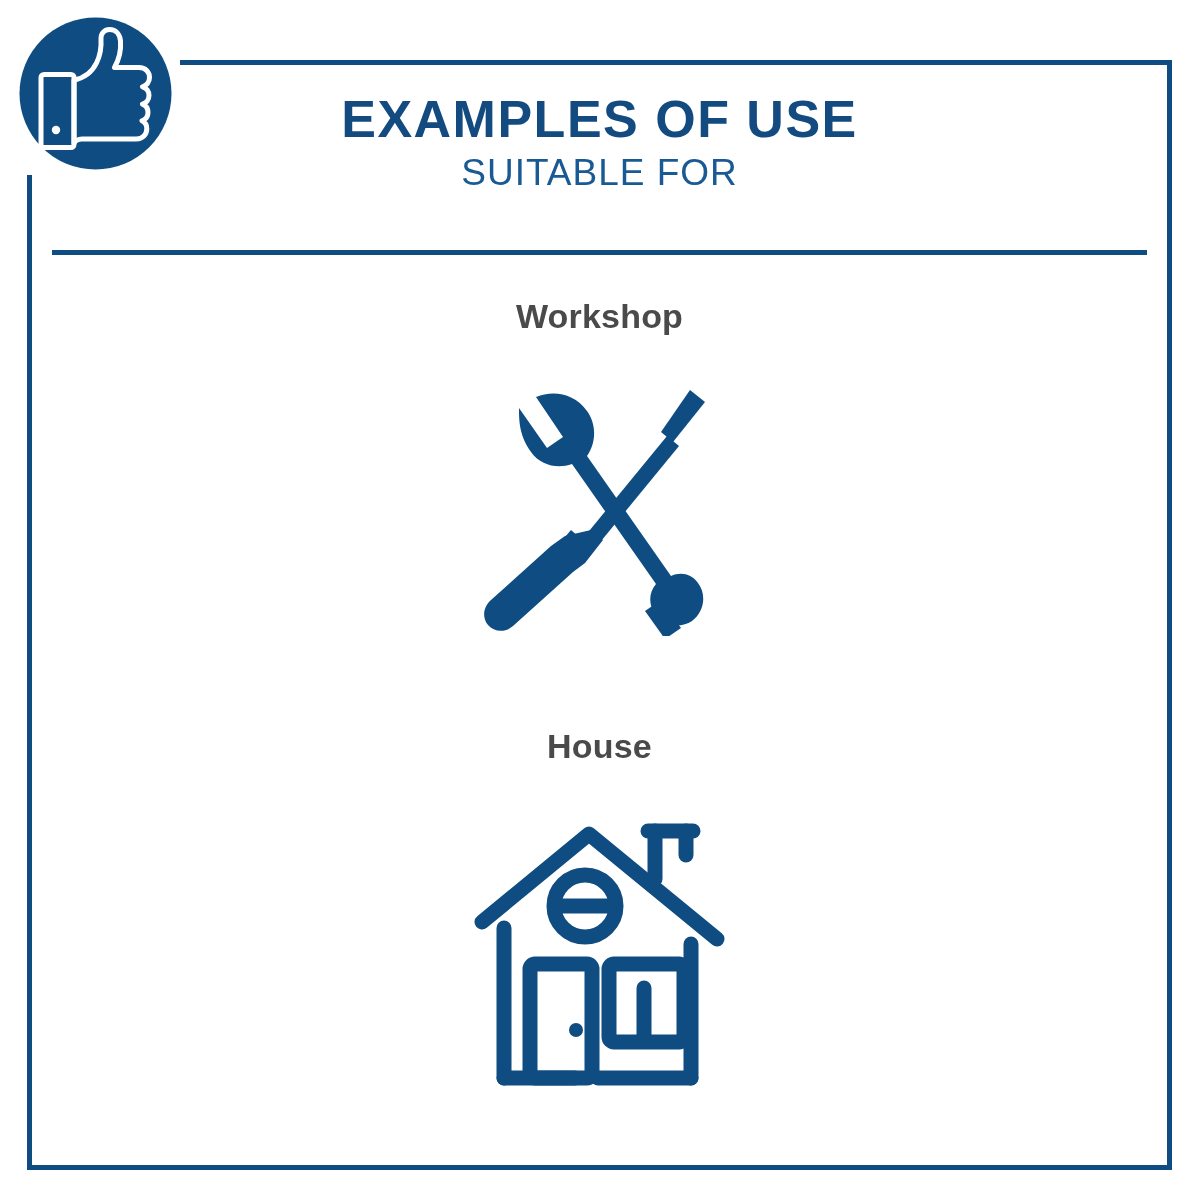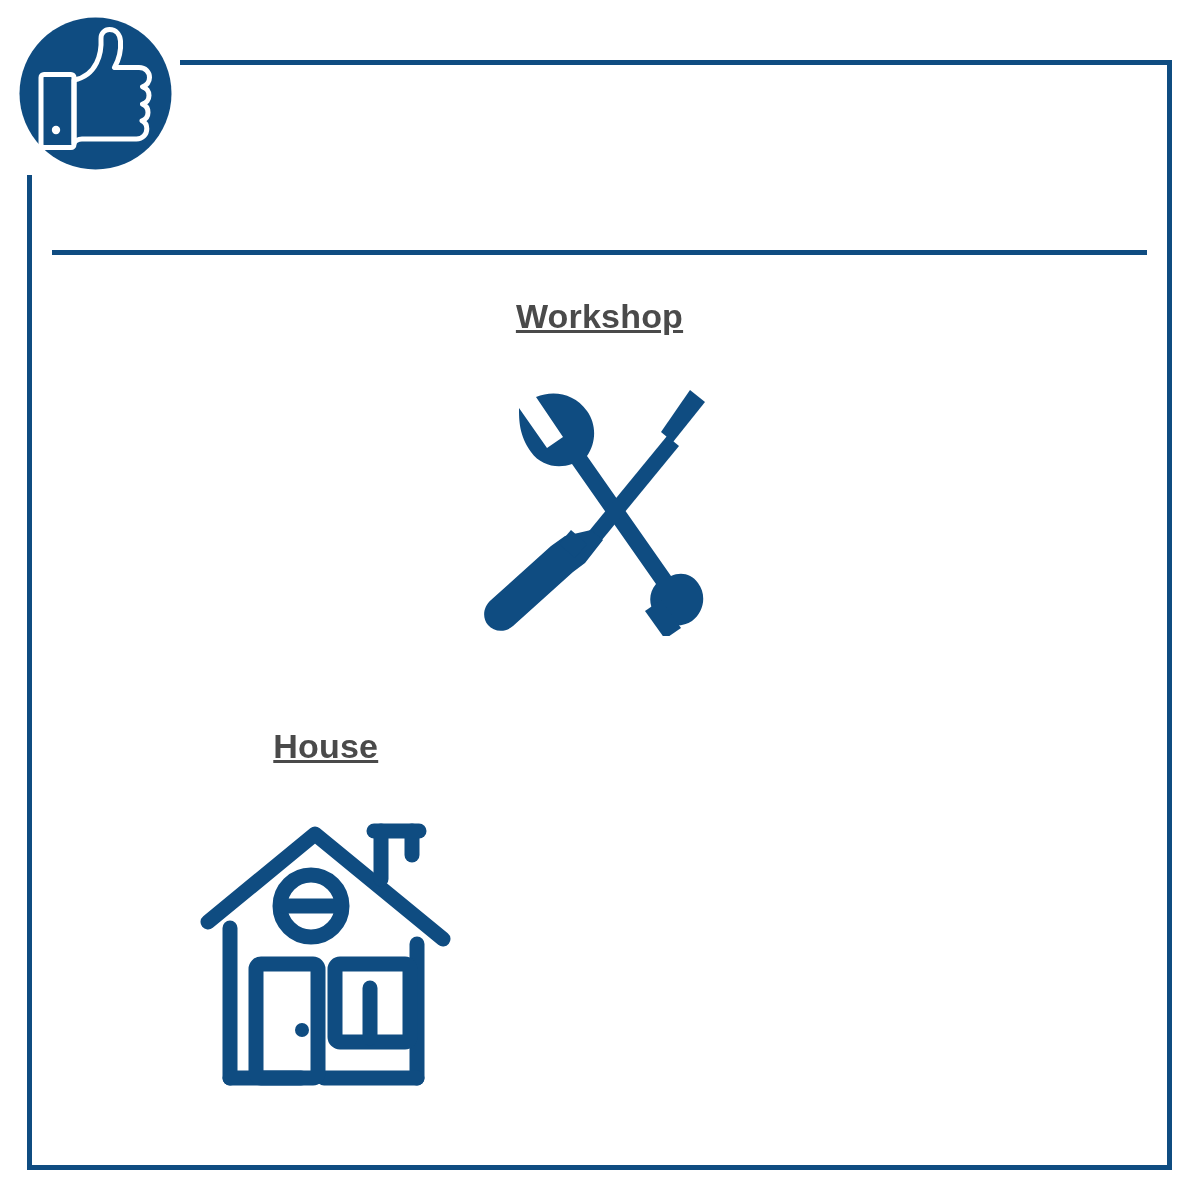--- a/index.html
+++ b/index.html
@@ -95,38 +95,37 @@
     left: 52px;
     top: 275px;
     width: 1095px;
     height: 880px;
   }
   .row {
     display: flex;
     width: 100%;
   }
   .row-top { height: 430px; }
-  .row-bottom { height: 430px; }
+  .row-bottom { height: 430px; justify-content: center; }
 
   .item {
     flex: 1 1 0;
     display: flex;
     flex-direction: column;
     align-items: center;
   }
   .item-half { flex: 0 0 50%; }
 
   .item-label {
     font-size: 34px;
     font-weight: bold;
     color: #4a4a4a;
     letter-spacing: 0.2px;
     white-space: nowrap;
     margin-top: 22px;
-    text-decoration: underline;
   }
   .item-icon {
     margin-top: 40px;
     display: block;
   }
   .item-icon-house { margin-top: 50px; }
 </style>
 </head>
 <body>
 
@@ -156,20 +155,24 @@
                C 131 83.5, 128.3 87, 124.5 88.2
                C 128 89.5, 130 92.8, 130 96.5
                C 130 100.3, 127.5 103.5, 124 104.8
                C 127 106.2, 128.8 109.2, 128.8 112.8
                C 128.8 118.5, 124.5 123, 118.5 123
                L 64 123
                C 60 123, 56.5 125, 56 127.5 Z" fill="none" stroke="#ffffff" stroke-width="5" stroke-linejoin="round" stroke-linecap="round"></path>
     </svg>
   </div>
 
+  <div class="heading">
+    <div class="heading-title">EXAMPLES OF USE</div>
+    <div class="heading-subtitle">SUITABLE FOR</div>
+  </div>
 
   <div class="divider"></div>
 
   <div class="items">
 
     <div class="row row-top">
 
       <div class="item">
         <div class="item-label">Workshop</div>
         <div class="item-icon">

